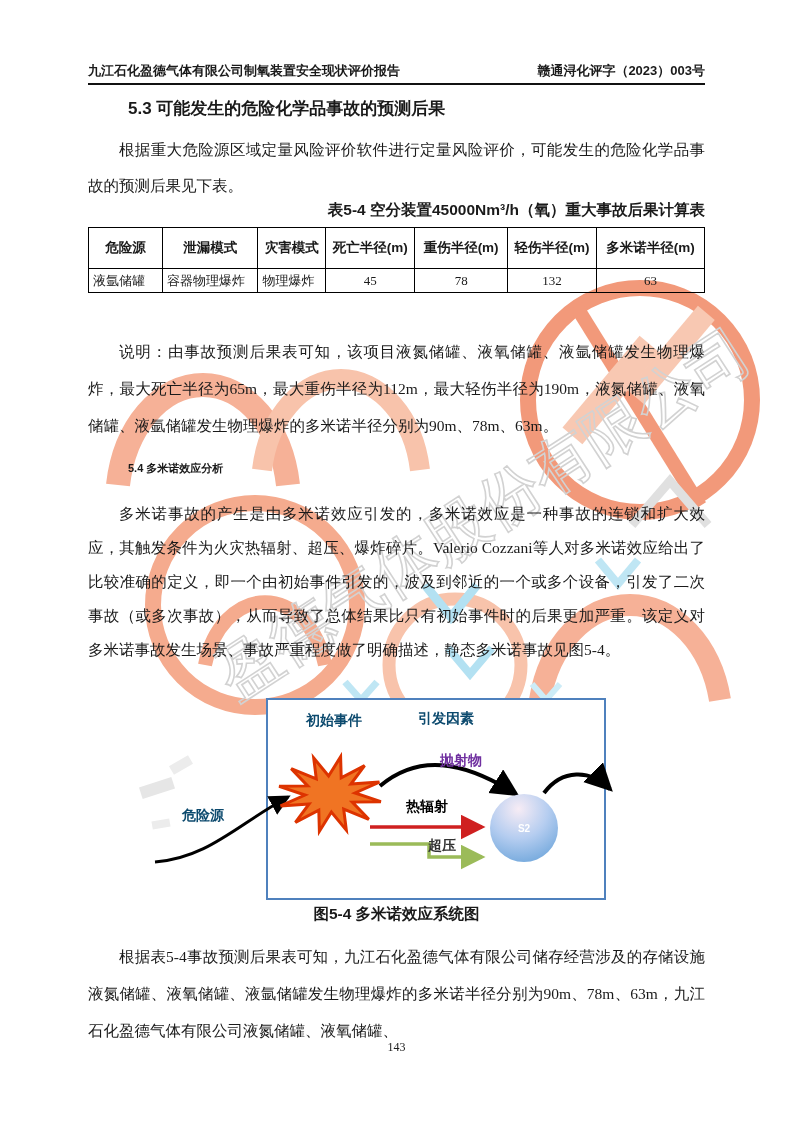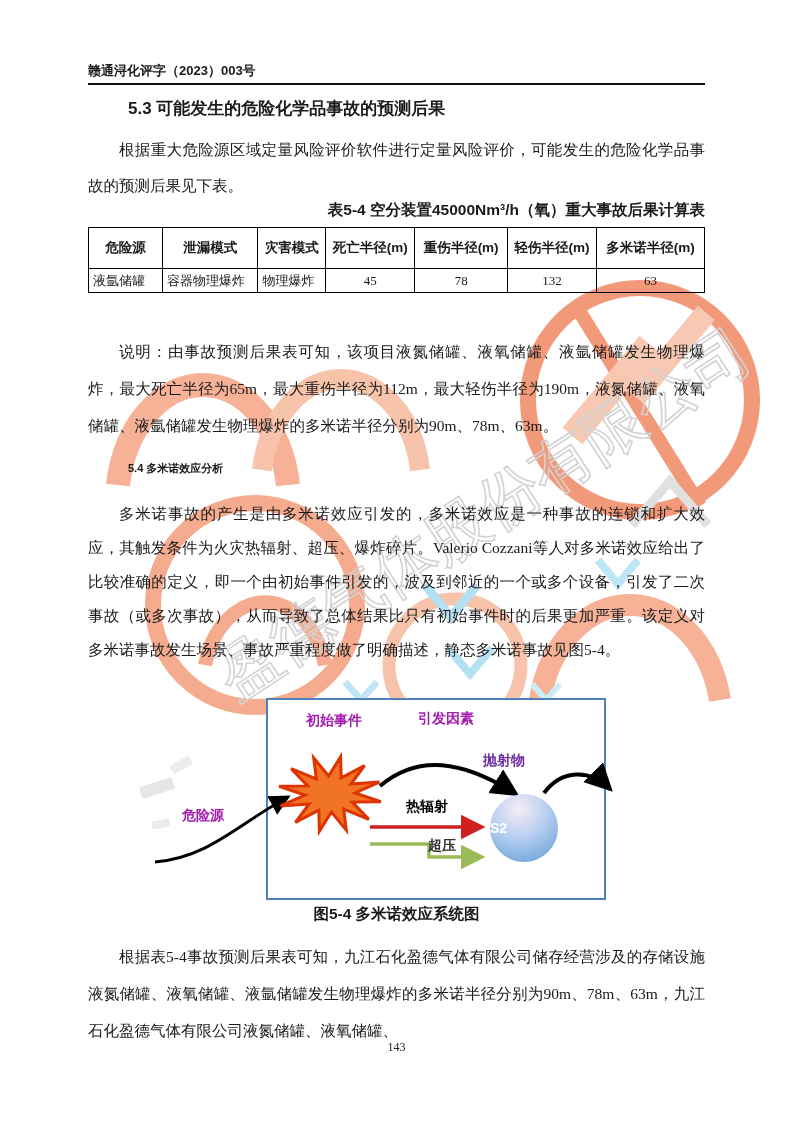--- a/index.html
+++ b/index.html
@@ -30,26 +30,26 @@
   table.acc td.lft{text-align:left;padding-left:4px;}
   .note{top:333px;line-height:37px;}
   .h54{position:absolute;top:461px;left:40px;font-family:Liberation Sans, sans-serif;
     font-weight:bold;font-size:11px;}
   .p2{top:497px;line-height:34px;}
 
   .diagram{position:absolute;top:690px;left:42px;width:550px;height:210px;}
   .diagram .frame{position:absolute;left:136px;top:8px;width:336px;height:198px;
     border:2px solid #4f81bd;background:#fff;}
   .dlabel{position:absolute;font-family:"Liberation Sans","DejaVu Sans",sans-serif;
-    font-weight:bold;font-size:14px;color:#a21caf;white-space:nowrap;}
-  .dlabel.purple{color:#7030a0;margin-left:43px;}
+    font-weight:bold;font-size:14px;color:#0c4a6e;white-space:nowrap;}
+  .dlabel.purple{color:#7030a0;}
   .dlabel.red{color:#000000;}
   .dlabel.dark{color:#333;}
-  .sphere{position:absolute;border-radius:50%;display:flex;align-items:center;
-    font-family:Liberation Sans, sans-serif;font-weight:bold;color:#fff;font-size:14px;}
+  .sphere{position:absolute;border-radius:50%;display:flex;align-items:center;justify-content:center;
+    font-family:Liberation Sans, sans-serif;font-weight:bold;color:#fff;font-size:10px;}
   .s1{left:158px;top:116px;width:74px;height:74px;
     background:radial-gradient(circle at 35% 28%,#eef5fc 0%,#a9cdec 40%,#4a90d9 100%);}
   .s2{left:360px;top:104px;width:68px;height:68px;
     background:radial-gradient(circle at 42% 22%,#f7ecf5 0%,#b5cdf0 45%,#5b9bd5 100%);}
   .dsvg{position:absolute;inset:0;}
 
   .fig-caption{position:absolute;top:904px;left:0;width:617px;text-align:center;
     font-family:"Liberation Sans","DejaVu Sans",sans-serif;font-weight:bold;font-size:15.5px;}
   .p3{top:938px;line-height:37px;}
   .page-num{position:absolute;top:1040px;left:0;width:617px;text-align:center;font-size:12px;}
@@ -85,20 +85,21 @@
 
       <rect x="140" y="782" width="34" height="12" fill="#e6e6e6" transform="rotate(-18 157 788)"></rect>
       <rect x="170" y="760" width="22" height="10" fill="#ececec" transform="rotate(-30 181 765)"></rect>
       <rect x="152" y="820" width="18" height="8" fill="#ececec" transform="rotate(-10 161 824)"></rect>
     </svg>
   </div>
 
   <div class="content">
 
     <div class="doc-header">
+      <span>九江石化盈德气体有限公司制氧装置安全现状评价报告</span>
       <span>赣通浔化评字（2023）003号</span>
     </div>
 
     <div class="h53">5.3 可能发生的危险化学品事故的预测后果</div>
 
     <p class="para p1">根据重大危险源区域定量风险评价软件进行定量风险评价，可能发生的危险化学品事故的预测后果见下表。</p>
 
     <div class="tbl-title">表5-4  空分装置45000Nm³/h（氧）重大事故后果计算表</div>
 
     <table class="acc">

